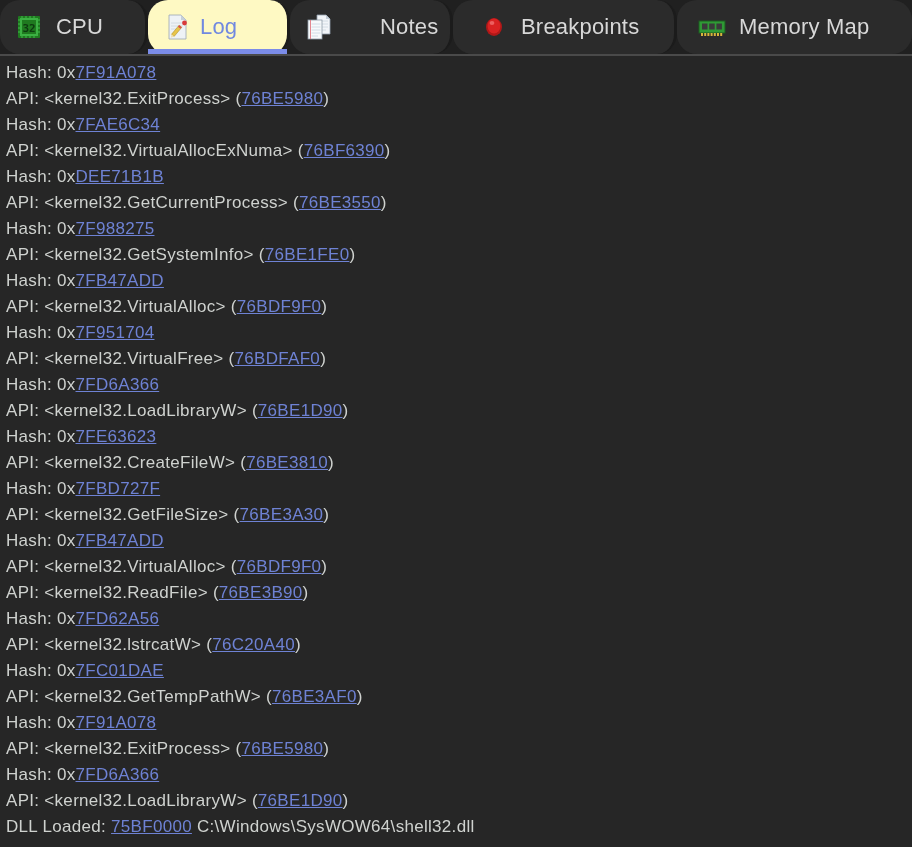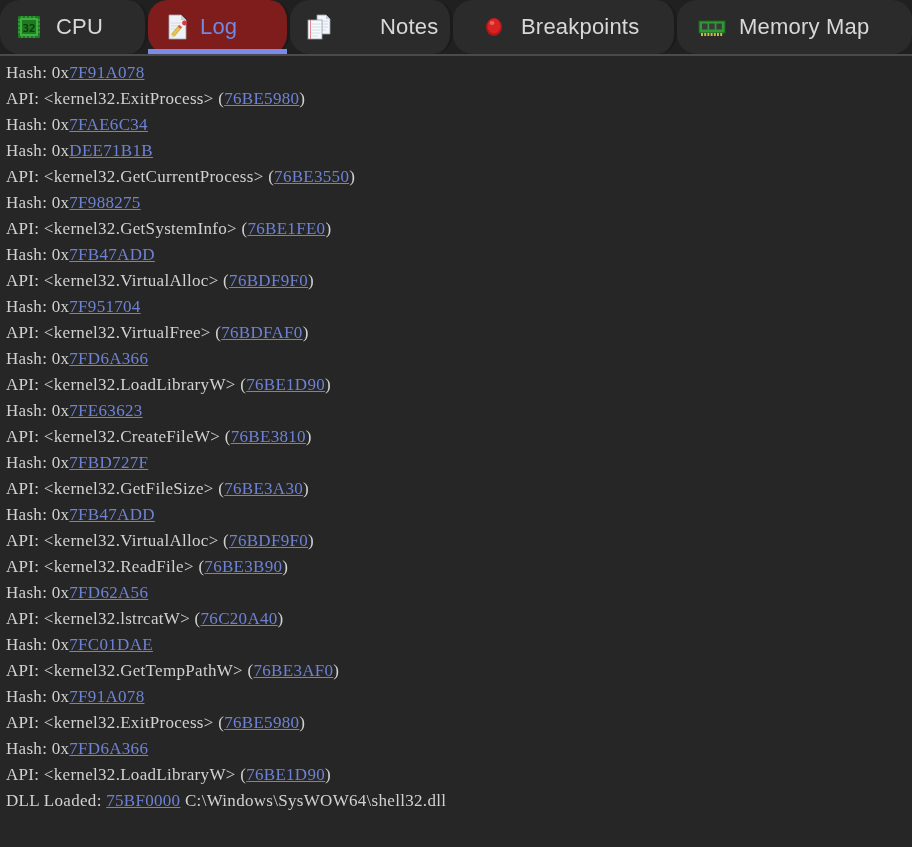--- a/index.html
+++ b/index.html
@@ -25,21 +25,21 @@
     align-items: center;
     gap: 12px;
     padding: 0 16px 0 14px;
     background: #2b2b2b;
     border-right: 3px solid #1b1b1b;
     position: relative;
     cursor: default;
     flex: 0 0 auto;
     border-radius: 20px;
   }
-  .tab.active { background: #7f1d1d; gap: 8px; }
+  .tab.active { background: #fef9c3; gap: 8px; }
   .tab.active::after {
     content: "";
     position: absolute;
     left: 0; right: 0; bottom: 0;
     height: 5px;
     background: #7b8ce8;
   }
 
   .tab-label {
     font-size: 22px;
@@ -69,21 +69,21 @@
   
   #log-panel {
     height: 793px;
     background: #262626;
     border-top: 2px solid #4a4a4a;
     overflow: hidden;
     padding: 4px 0 0 6px;
   }
 
   .log-line {
-    font-family: Liberation Serif, serif;
+    font-family: Liberation Sans, sans-serif;
     font-size: 17px;
     line-height: 26px;
     color: #cfd2cf;
     white-space: pre;
     letter-spacing: 0.3px;
   }
 
   .log-line .lnk {
     color: #6e82d4;
     text-decoration: underline;
@@ -201,20 +201,21 @@
     </span>
     <span class="tab-label">Memory Map</span>
   </div>
 
 </div>
 
 <div id="log-panel">
     <div class="log-line"><span>Hash: 0x</span><span class="lnk">7F91A078</span></div>
     <div class="log-line"><span>API: &lt;kernel32.ExitProcess&gt; (</span><span class="lnk">76BE5980</span><span>)</span></div>
     <div class="log-line"><span>Hash: 0x</span><span class="lnk">7FAE6C34</span></div>
+    <div class="log-line"><span>API: &lt;kernel32.VirtualAllocExNuma&gt; (</span><span class="lnk">76BF6390</span><span>)</span></div>
     <div class="log-line"><span>Hash: 0x</span><span class="lnk">DEE71B1B</span></div>
     <div class="log-line"><span>API: &lt;kernel32.GetCurrentProcess&gt; (</span><span class="lnk">76BE3550</span><span>)</span></div>
     <div class="log-line"><span>Hash: 0x</span><span class="lnk">7F988275</span></div>
     <div class="log-line"><span>API: &lt;kernel32.GetSystemInfo&gt; (</span><span class="lnk">76BE1FE0</span><span>)</span></div>
     <div class="log-line"><span>Hash: 0x</span><span class="lnk">7FB47ADD</span></div>
     <div class="log-line"><span>API: &lt;kernel32.VirtualAlloc&gt; (</span><span class="lnk">76BDF9F0</span><span>)</span></div>
     <div class="log-line"><span>Hash: 0x</span><span class="lnk">7F951704</span></div>
     <div class="log-line"><span>API: &lt;kernel32.VirtualFree&gt; (</span><span class="lnk">76BDFAF0</span><span>)</span></div>
     <div class="log-line"><span>Hash: 0x</span><span class="lnk">7FD6A366</span></div>
     <div class="log-line"><span>API: &lt;kernel32.LoadLibraryW&gt; (</span><span class="lnk">76BE1D90</span><span>)</span></div>

